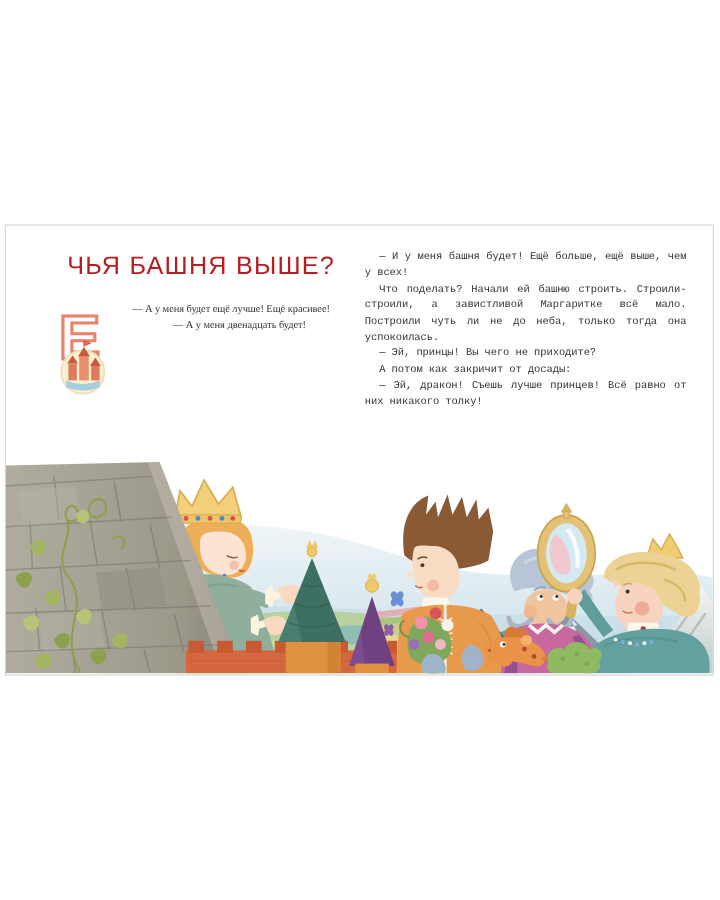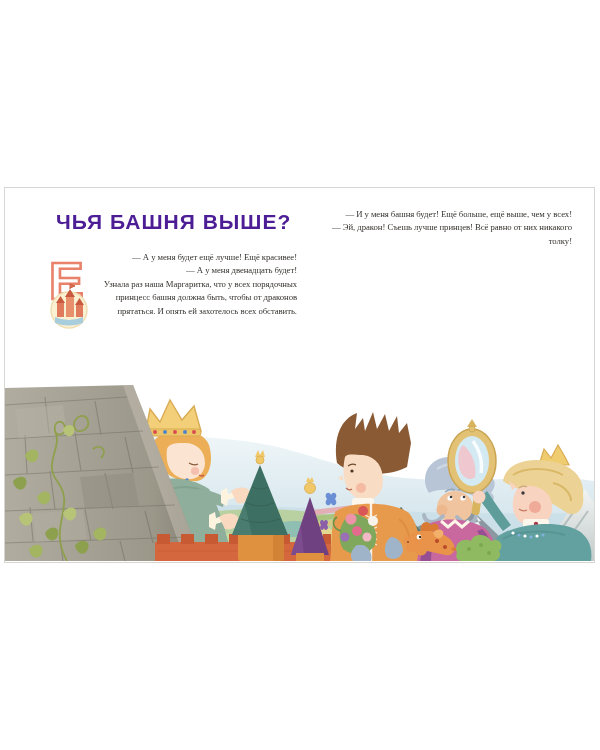--- a/index.html
+++ b/index.html
@@ -7,32 +7,32 @@
     width:600px;height:750px;position:relative;background:#ffffff;
     font-family:"Liberation Serif", serif;overflow:hidden;
   }
   .book-page{
     position:absolute;left:4px;top:187px;width:591px;height:376px;
     background:#ffffff;border:1px solid #d8d6d2;box-sizing:border-box;
     overflow:hidden;
   }
   .page-title{
     position:absolute;left:51px;top:22px;z-index:3;margin:0;
-    font-family:"Liberation Sans", sans-serif;font-weight:bold;
-    font-size:21px;letter-spacing:1px;color:#4c1d95;
+    font-family:"Liberation Sans", sans-serif;font-weight:normal;
+    font-size:21px;letter-spacing:1px;color:#b91c1c;
   }
   .col{
     position:absolute;z-index:2;
     font-size:8.7px;line-height:13.4px;color:#35332e;
     text-align:justify;letter-spacing:-0.05px;
   }
-  .col p{margin:0;text-align:right;}
+  .col p{margin:0;}
   .col-left{left:36px;top:63px;width:256px;}
   .col-right{left:299px;top:20px;width:268px;}
-  .col-right p{text-indent:12px;}
+  .col-right p{text-indent:12px;font-family:Liberation Mono, monospace;}
   .col-left p.ind{text-indent:8px;}
   .dropcap-wrap{float:left;width:54px;height:76px;margin:2px 5px 0 2px;}
   .centered-block{margin-left:58px;text-align:center;margin-top:0;}
   .centered-block p{text-indent:0;}
   .illustration{
     position:absolute;left:0;top:197px;width:589px;height:176px;z-index:1;
   }
   .illustration svg{display:block;}
 </style>
 </head>
@@ -306,22 +306,24 @@
           <path d="M22,44 l5,-8 l5,8 Z" fill="#c95a40"></path>
           <rect x="33" y="52" width="7" height="12" fill="#e07a5c"></rect>
           <path d="M32,52 l4.5,-7 l4.5,7 Z" fill="#c95a40"></path>
           <path d="M27,36 l0,-5 l5,2 l-5,2" stroke="#c95a40" stroke-width="1" fill="#e07a5c"></path>
         </g>
       </svg>
     </div>
     <p class="ind">— А у меня будет ещё лучше! Ещё красивее!</p>
     <div class="centered-block">
       <p>— А у меня двенадцать будет!</p>
-      <p>Узнала раз наша Маргаритка, что у всех порядочных принцесс башня должна быть, чтобы от драконов прятаться. И опять ей захотелось всех обставить.</p>
     </div>
   </div>
 
   <div class="col col-right">
     <p>— И у меня башня будет! Ещё больше, ещё выше, чем у всех!</p>
+    <p>Что поделать? Начали ей башню строить. Строили-строили, а завистливой Маргаритке всё мало. Построили чуть ли не до неба, только тогда она успокоилась.</p>
+    <p>— Эй, принцы! Вы чего не приходите?</p>
+    <p>А потом как закричит от досады:</p>
     <p>— Эй, дракон! Съешь лучше принцев! Всё равно от них никакого толку!</p>
   </div>
 
 </div>
 
 </body></html>

